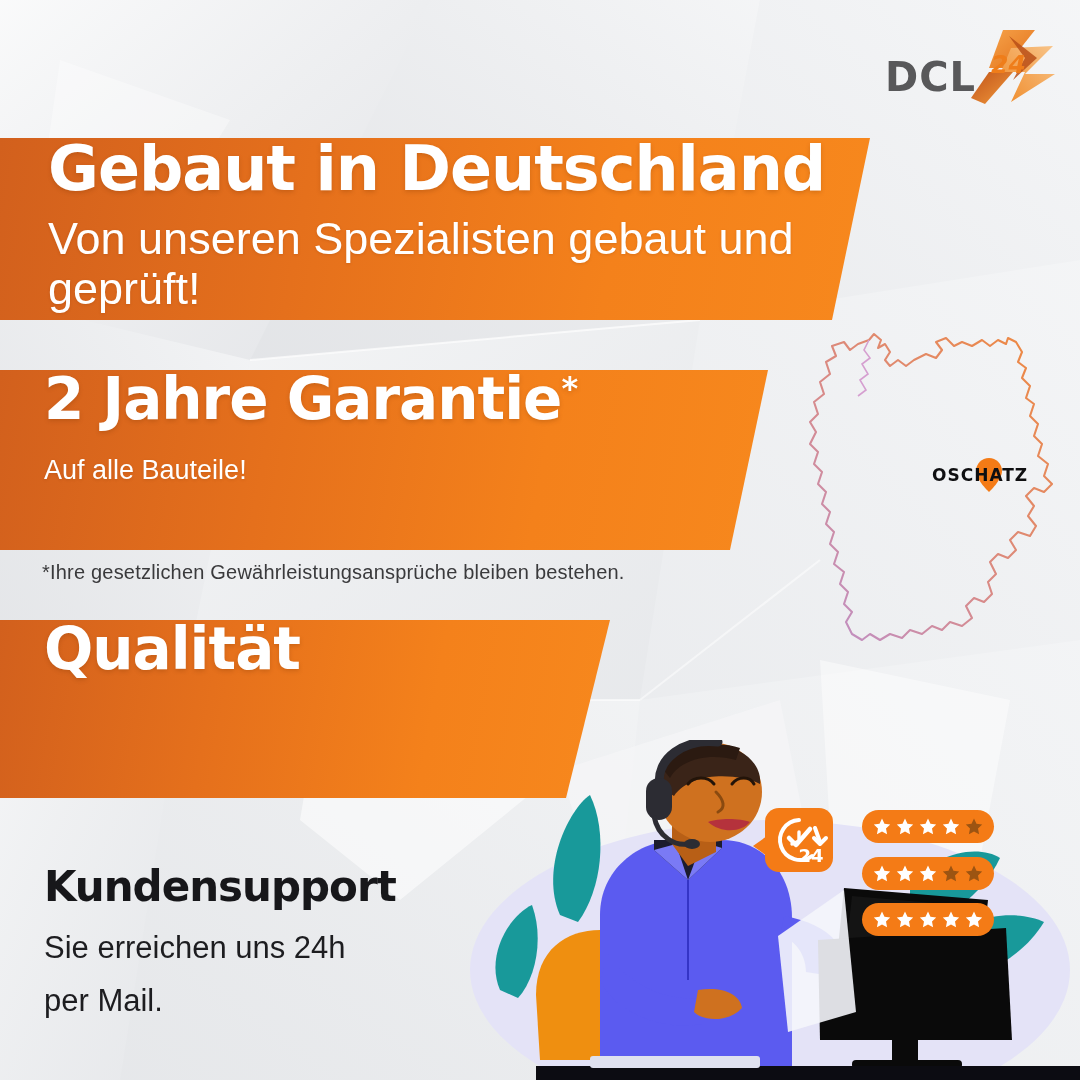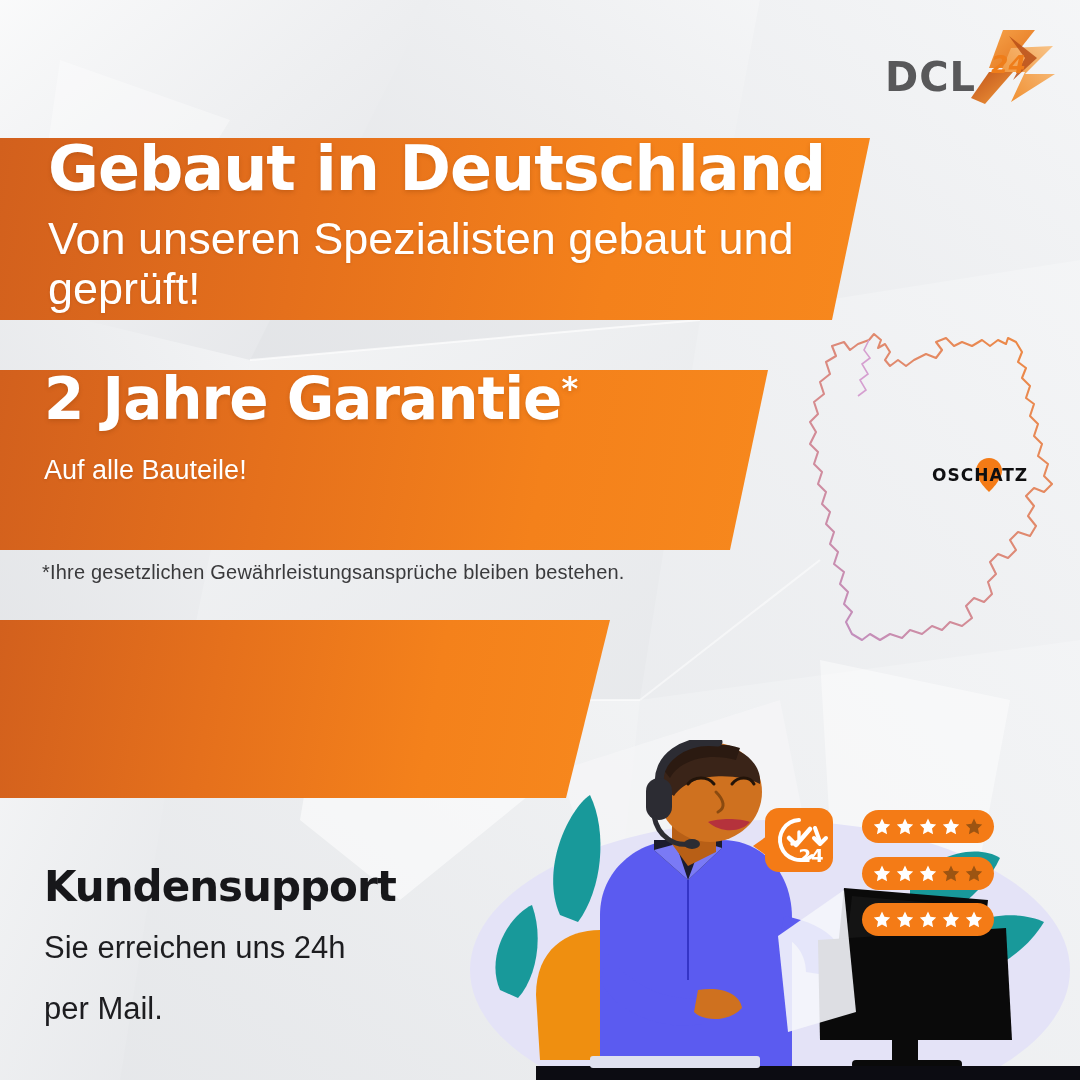--- a/index.html
+++ b/index.html
@@ -182,27 +182,28 @@
       <div class="b-sub">Auf alle Bauteile!</div>
     </div>
   </div>
 
   <div id="footnote">*Ihre gesetzlichen Gewährleistungsansprüche bleiben bestehen.</div>
 
   <div class="banner" id="banner3">
     <div class="ghost"></div>
     <div class="fill"></div>
     <div class="txt">
+      <div class="b-title">Qualität</div>
     </div>
   </div>
 
   <div id="support">
     <div class="h">Kundensupport</div>
     <div class="l">Sie erreichen uns 24h</div>
-    <div class="l" style="margin-top:19px">per Mail.</div>
+    <div class="l" style="margin-top:11px">per Mail.</div>
   </div>
 
   <div id="map">
     <svg width="290" height="340" viewBox="0 0 290 340">
       <defs>
         <linearGradient id="mg" x1="0" y1="1" x2="1" y2="0">
           <stop offset="0" stop-color="#bd90cc"></stop>
           <stop offset="45%" stop-color="#d98a86"></stop>
           <stop offset="100%" stop-color="#f0883a"></stop>
         </linearGradient>

